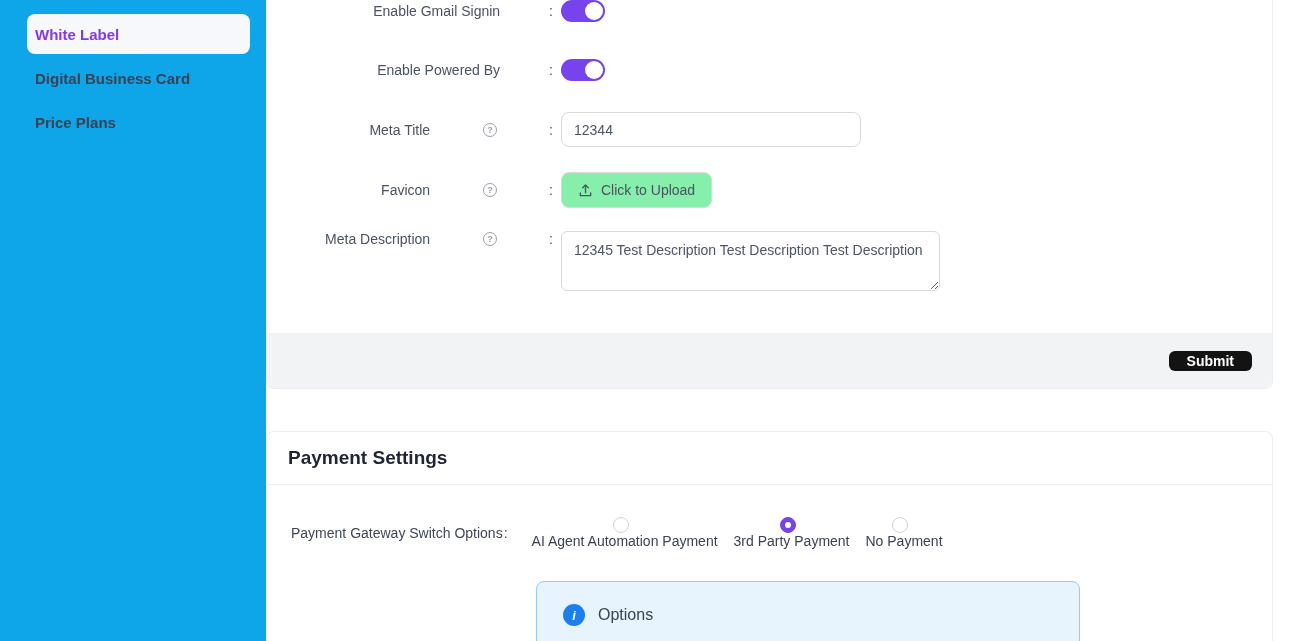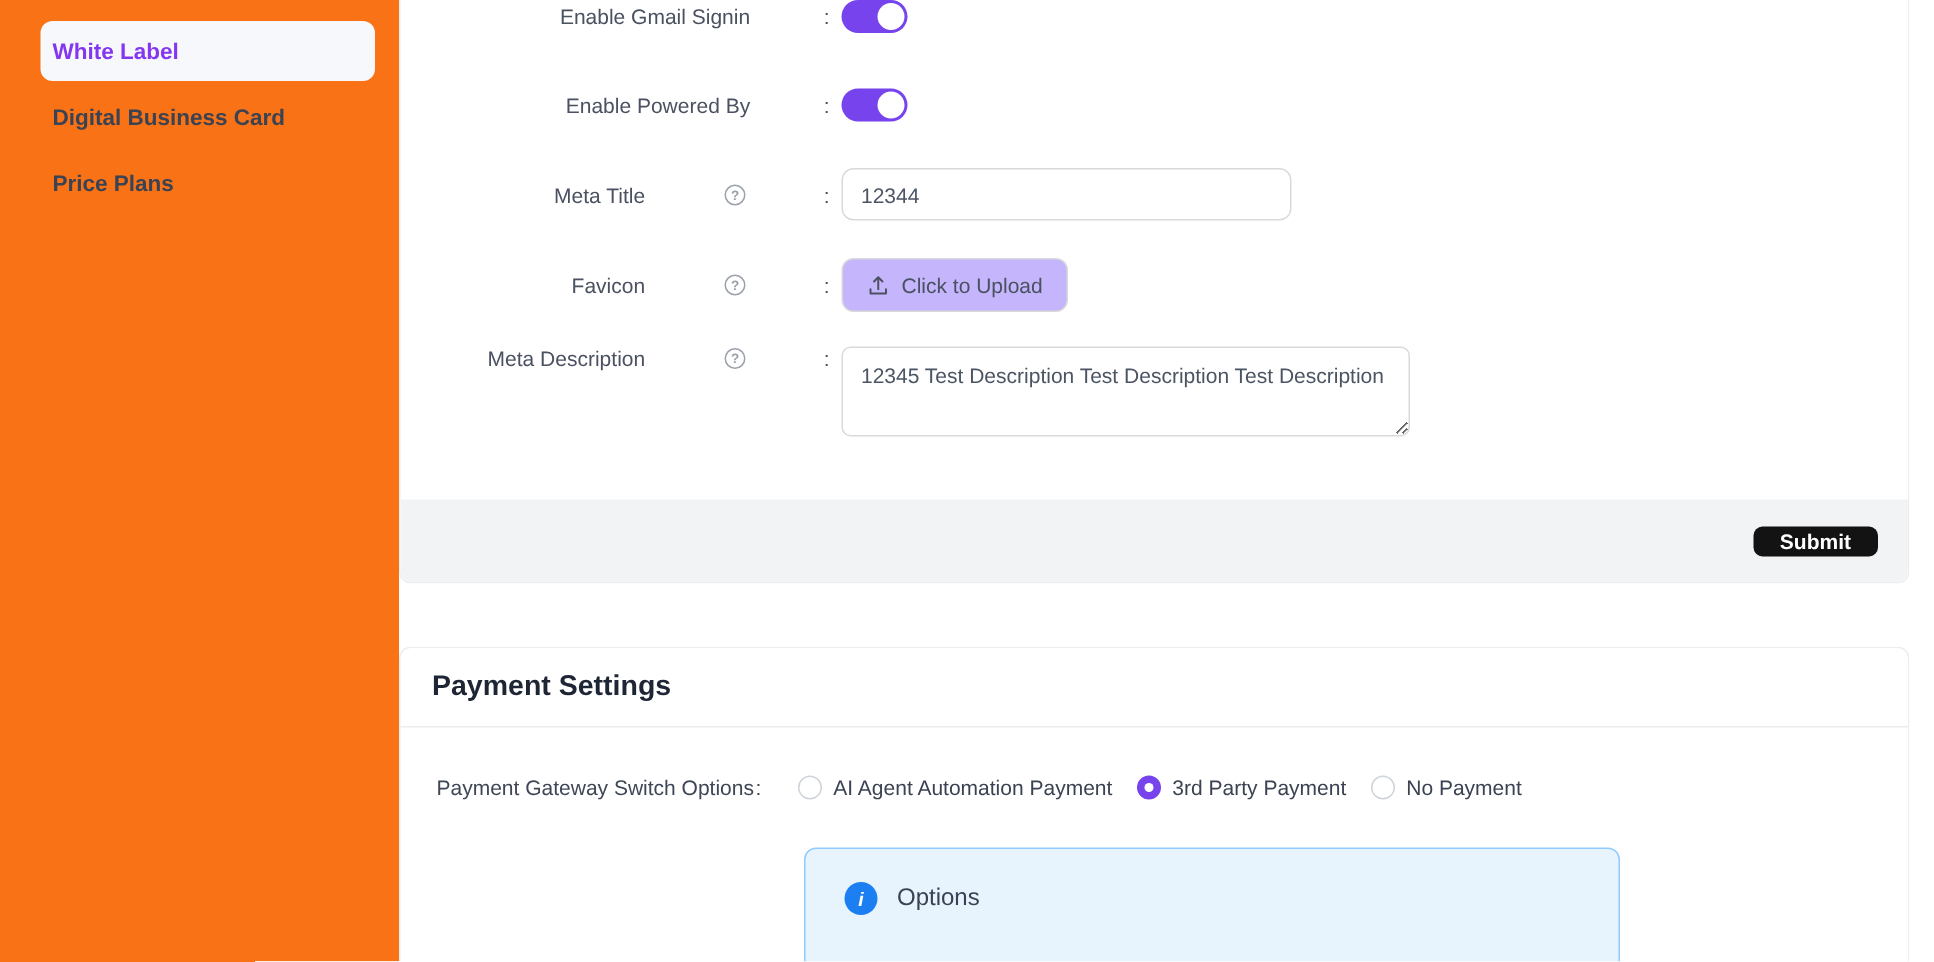--- a/index.html
+++ b/index.html
@@ -15,21 +15,21 @@
     background: #fff;
     overflow: hidden;
   }
 
   
   .sidebar {
     position: absolute;
     left: 0; top: 0;
     width: 266px; height: 641px;
     padding: 14px 16px 0 27px;
-    background: #f97316;
+    background: #0ea5e9;
   }
   .side-item {
     width: 223px;
     height: 40px;
     margin-bottom: 4px;
     display: flex;
     align-items: center;
     padding-left: 8px;
     border-radius: 8px;
     font-size: 15px;
@@ -134,21 +134,21 @@
     background: #fff;
   }
   .upload-btn {
     display: inline-flex;
     align-items: center;
     gap: 8px;
     height: 36px;
     padding: 0 16px;
     border: 1px solid #d9d9d9;
     border-radius: 8px;
-    background: #c4b5fd;
+    background: #86efac;
     font-size: 14px;
     color: #4a5160;
     font-family: inherit;
     cursor: pointer;
   }
   .upload-btn svg { display: block; }
   .textarea-input {
     width: 379px; height: 60px;
     border: 1px solid #d9d9d9;
     border-radius: 6px;
@@ -207,20 +207,21 @@
     color: #3f4756;
   }
   .gateway-label { white-space: nowrap; }
   .radio-group { display: flex; align-items: center; margin-left: 8px; }
   .radio-option {
     display: flex;
     align-items: center;
     margin-left: 16px;
     cursor: pointer;
     color: #3b4252;
+    flex-direction: column;
   }
   .radio-circle {
     position: relative;
     width: 16px; height: 16px;
     border-radius: 50%;
     border: 1px solid #cfd3da;
     background: #fff;
     margin-right: 8px;
     flex: none;
   }

